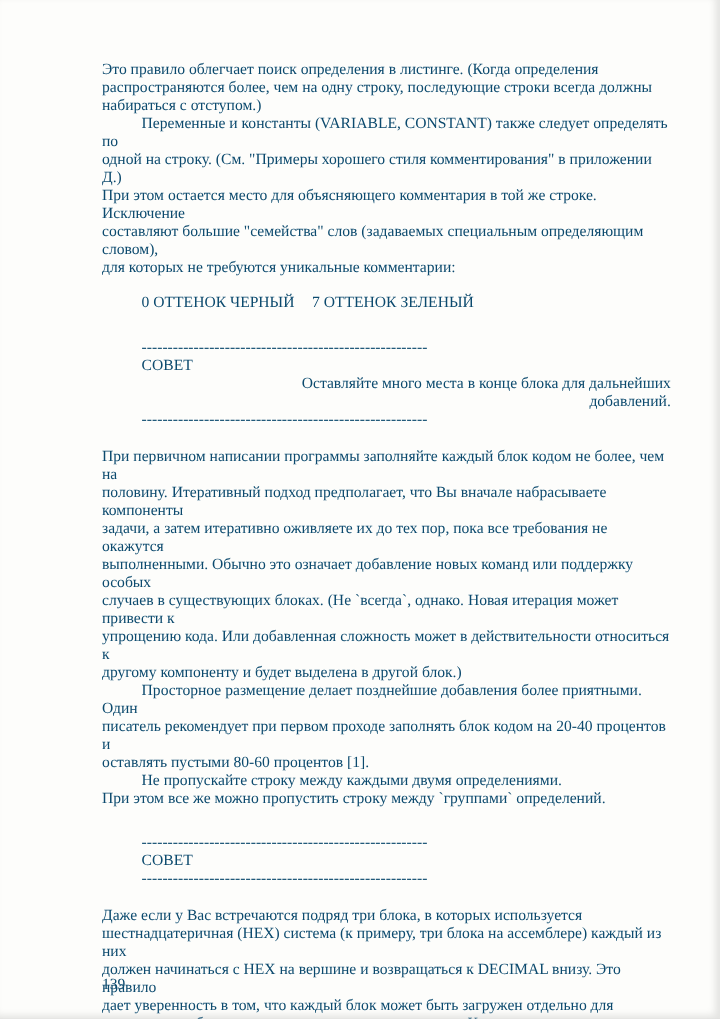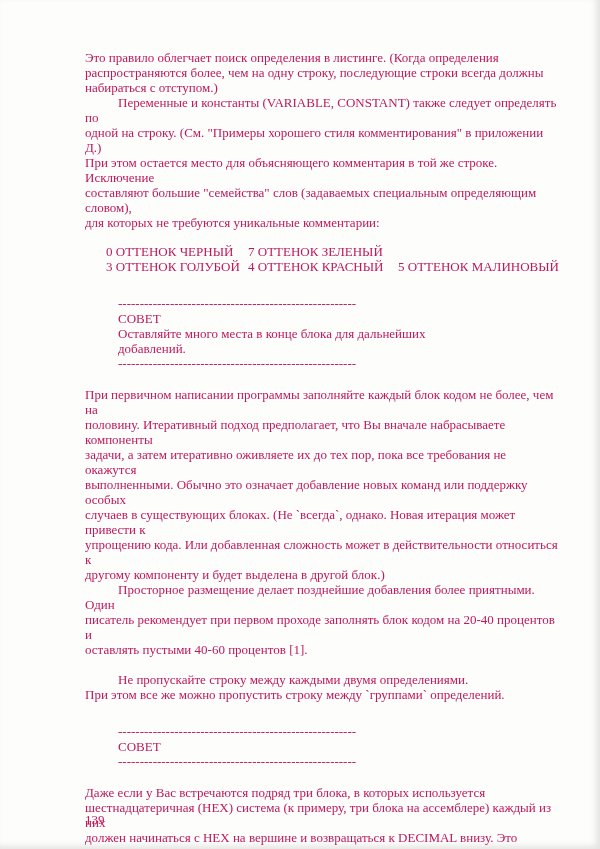--- a/index.html
+++ b/index.html
@@ -7,45 +7,45 @@
   html, body { width: 600px; height: 849px; }
   body {
     background: #e9e9e9;
     font-family: "Liberation Serif", serif;
   }
   .page {
     position: relative;
     width: 600px;
     height: 849px;
     background: #fdfdfb;
-    color: #be185d;
+    color: #0c4a6e;
     font-size: 13px;
     line-height: 15px;
     overflow: hidden;
     box-shadow: inset -4px -3px 6px rgba(0,0,0,0.10);
   }
   .text-block {
     position: absolute;
     top: 50px;
     left: 85px;
     width: 474px;
   }
   .para { white-space: pre-line; }
   .indent { text-indent: 33px; }
-  .gap { margin-top: 15px; }
+  .gap { }
 
-  .color-table { margin: 14px 0 14px 21px; }
+  .color-table { margin: 14px 0 14px 33px; }
   .ct-row { display: flex; }
   .ct-cell { display: inline-block; white-space: nowrap; }
   .ct-c1 { width: 142px; }
   .ct-c2 { width: 150px; }
 
   .tip { margin: 22px 0 16px 33px; }
   .tip-rule { white-space: nowrap; overflow: hidden; }
-  .tip-text { white-space: pre-line; }
+  .tip-text { white-space: pre-line; text-align: right; }
 
   .page-number {
     position: absolute;
     left: 85px;
     bottom: 22px;
     font-size: 13px;
   }
 </style>
 </head>
 <body>
@@ -61,46 +61,41 @@
 одной на строку. (См. "Примеры хорошего стиля комментирования" в приложении Д.)
 При этом остается место для объясняющего комментария в той же строке. Исключение
 составляют большие "семейства" слов (задаваемых специальным определяющим словом),
 для которых не требуются уникальные комментарии:</p>
 
     <div class="color-table">
       <div class="ct-row">
         <span class="ct-cell ct-c1">0 ОТТЕНОК ЧЕРНЫЙ</span>
         <span class="ct-cell">7 ОТТЕНОК ЗЕЛЕНЫЙ</span>
       </div>
-      <div class="ct-row">
-        <span class="ct-cell ct-c1">3 ОТТЕНОК ГОЛУБОЙ</span>
-        <span class="ct-cell ct-c2">4 ОТТЕНОК КРАСНЫЙ</span>
-        <span class="ct-cell">5 ОТТЕНОК МАЛИНОВЫЙ</span>
-      </div>
     </div>
 
     <div class="tip">
       <div class="tip-rule">-------------------------------------------------------</div>
       <div class="tip-label">СОВЕТ</div>
       <div class="tip-text">Оставляйте много места в конце блока для дальнейших
 добавлений.</div>
       <div class="tip-rule">-------------------------------------------------------</div>
     </div>
 
     <p class="para">При первичном написании программы заполняйте каждый блок кодом не более, чем на
 половину. Итеративный подход предполагает, что Вы вначале набрасываете компоненты
 задачи, а затем итеративно оживляете их до тех пор, пока все требования не окажутся
 выполненными. Обычно это означает добавление новых команд или поддержку особых
 случаев в существующих блоках. (Не `всегда`, однако. Новая итерация может привести к
 упрощению кода. Или добавленная сложность может в действительности относиться к
 другому компоненту и будет выделена в другой блок.)</p>
 
     <p class="para indent">Просторное размещение делает позднейшие добавления более приятными. Один
 писатель рекомендует при первом проходе заполнять блок кодом на 20-40 процентов и
-оставлять пустыми 40-60 процентов [1].</p>
+оставлять пустыми 80-60 процентов [1].</p>
 
     <p class="para indent gap">Не пропускайте строку между каждыми двумя определениями.
 При этом все же можно пропустить строку между `группами` определений.</p>
 
     <div class="tip">
       <div class="tip-rule">-------------------------------------------------------</div>
       <div class="tip-label">СОВЕТ</div>
       <div class="tip-rule">-------------------------------------------------------</div>
     </div>
 

